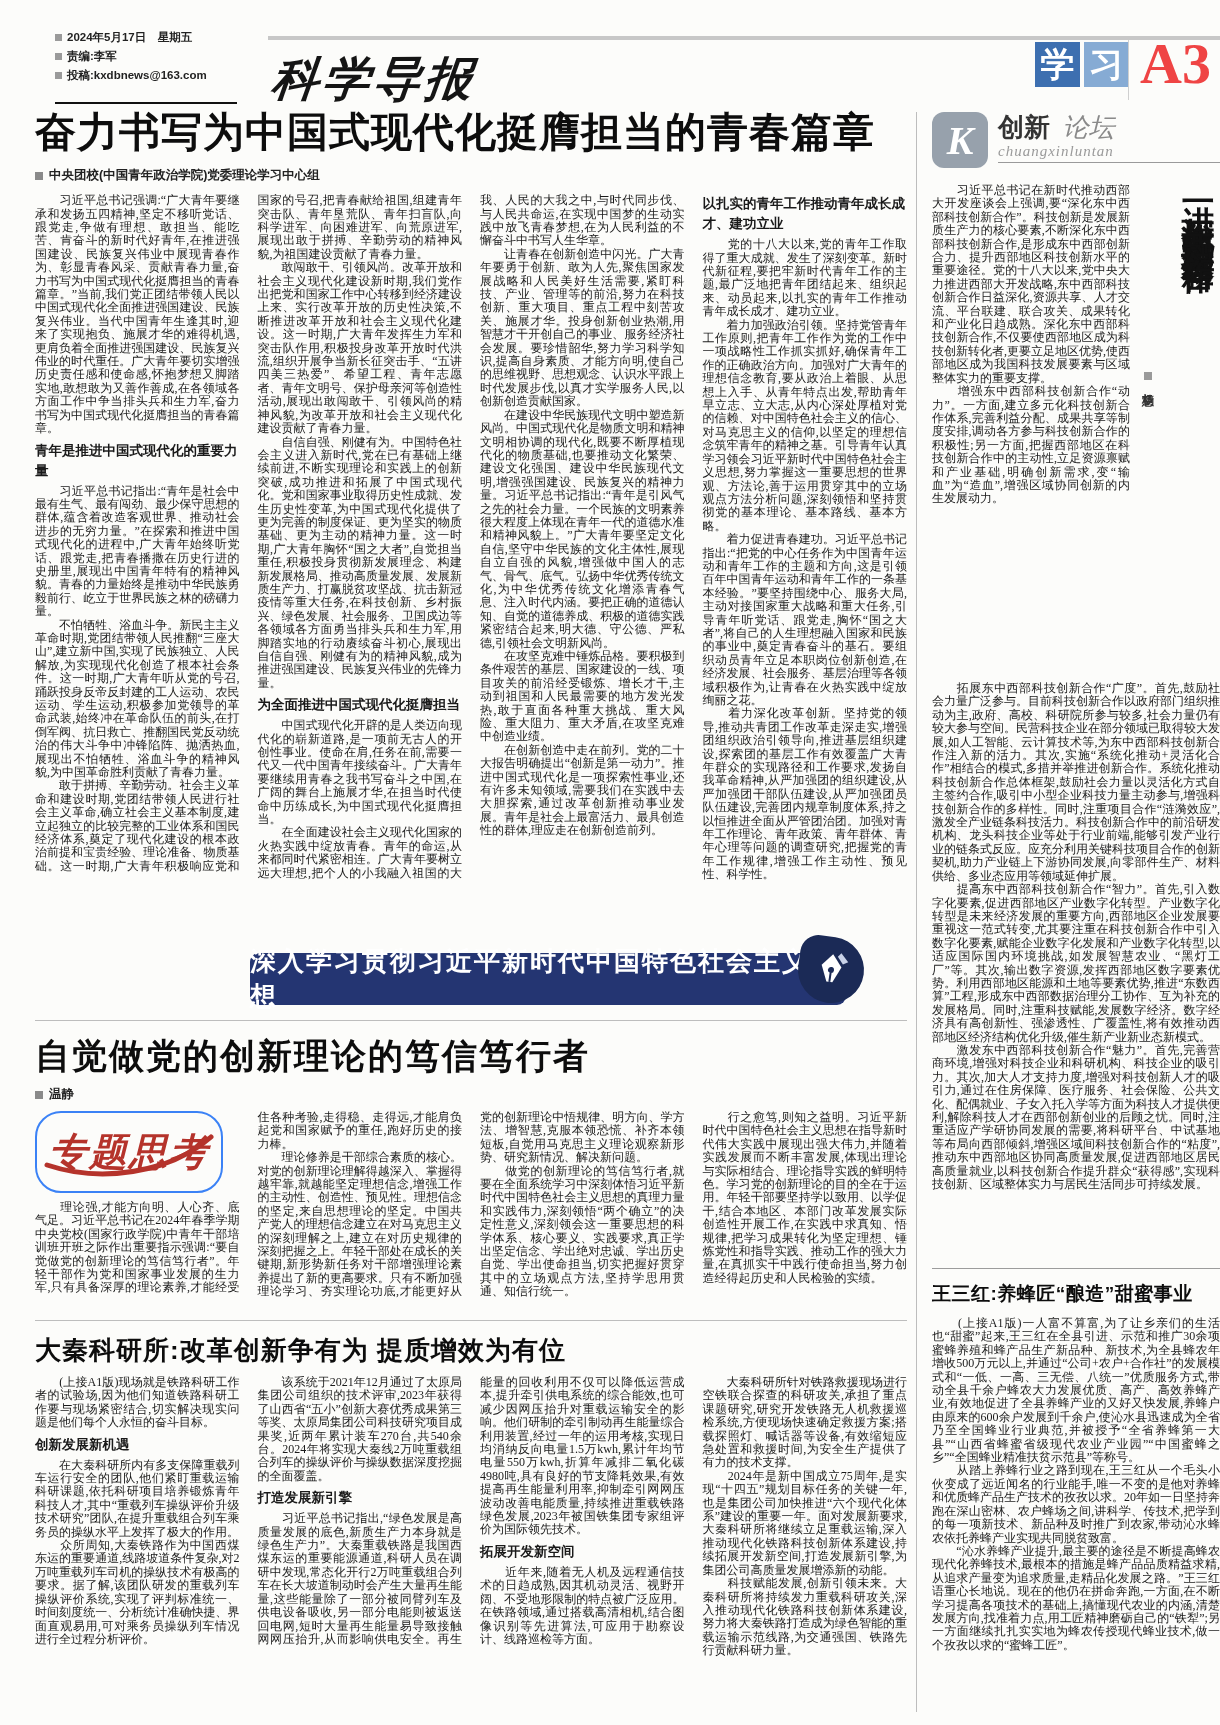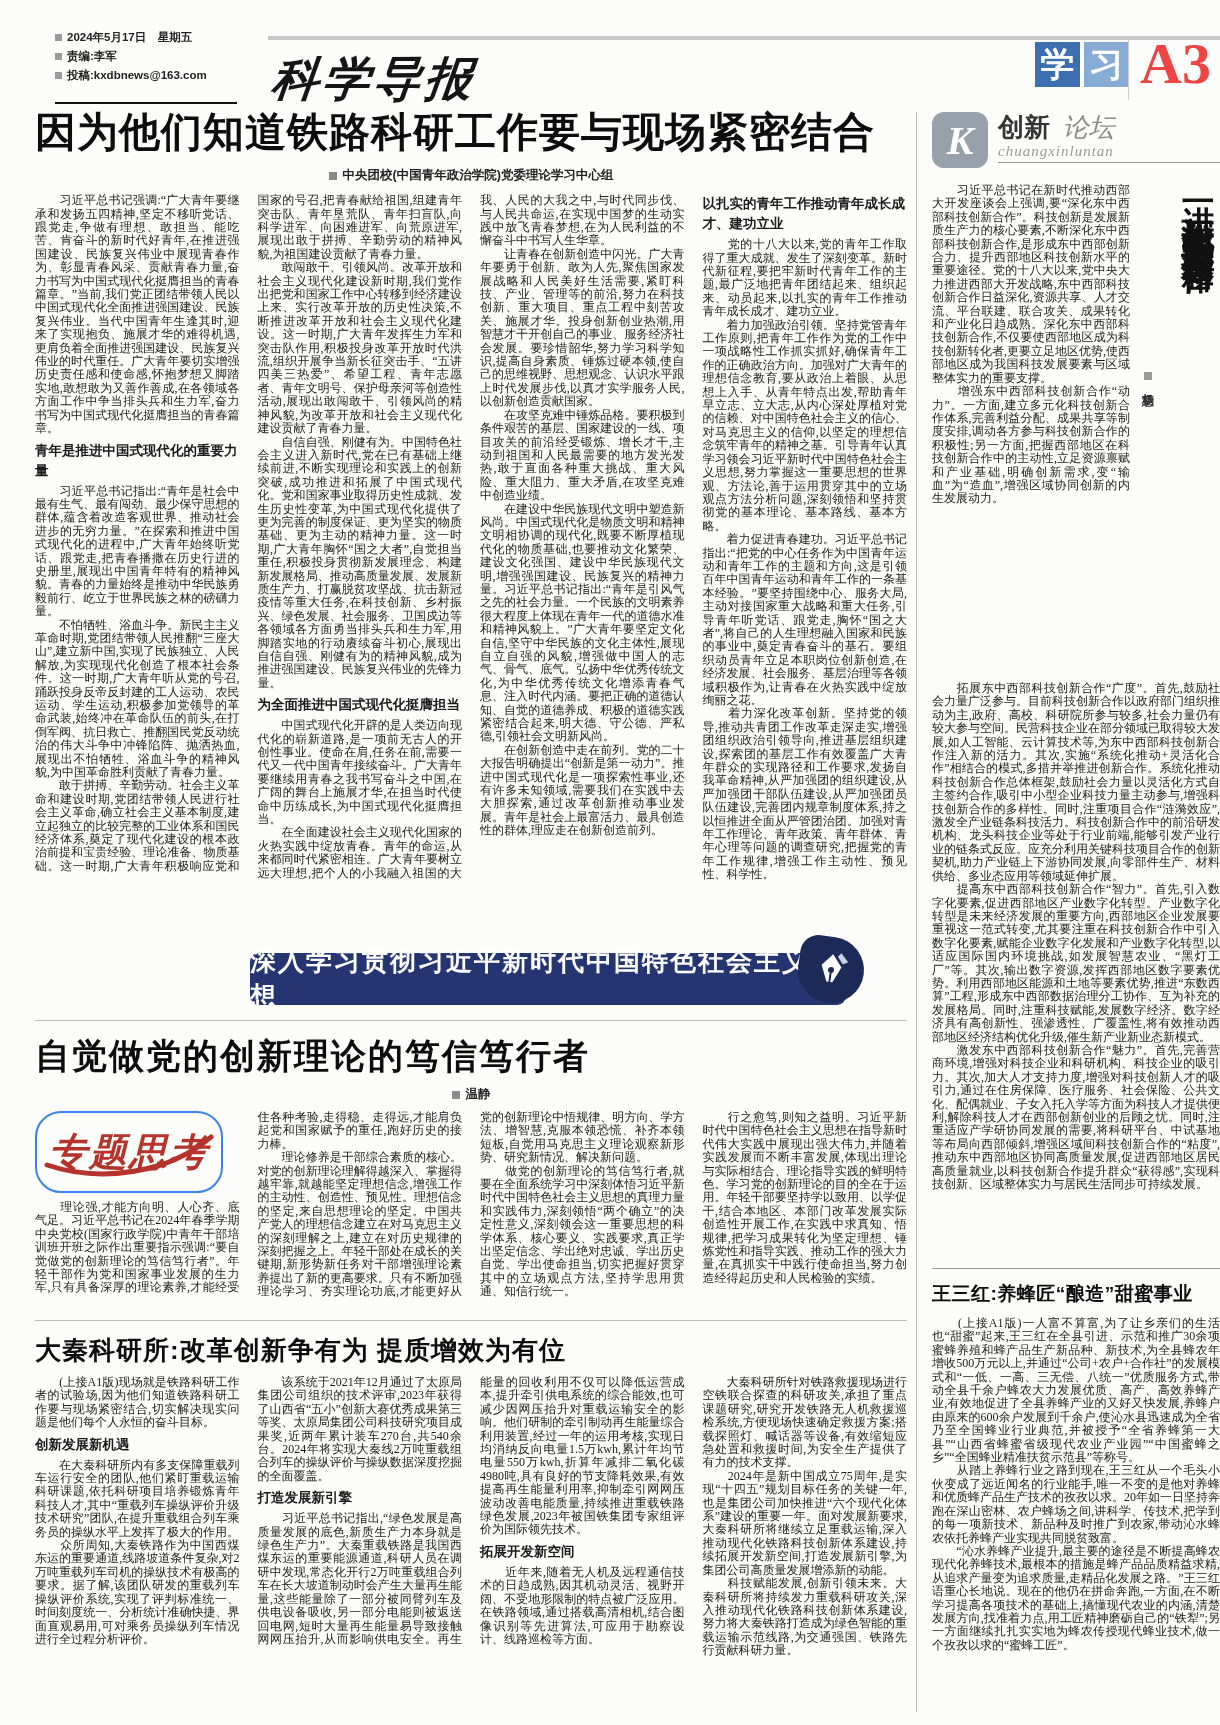--- a/index.html
+++ b/index.html
@@ -21,21 +21,21 @@
   .bchar.b1{background:#3d6fb0;color:#fff;}
   .bchar.b2{background:#86abd4;color:#fff;margin-left:4px;}
   .pageno{left:1140px;top:30px;font-size:58px;font-weight:900;font-family:"Liberation Serif",serif;color:#ef4444;}
   .hsep{left:1128px;top:40px;width:1px;height:60px;background:#cfcfcf;}
 
   
   .bp,.forumtext p,.body p{margin:0;font-size:12px;line-height:13.4px;text-align:justify;}
   .bh{margin:5px 0 4px 0;font-size:13.5px;line-height:20px;font-weight:bold;
       font-family:"Liberation Sans","DejaVu Sans",sans-serif;break-after:avoid;}
   .cols4{column-count:4;column-gap:18px;column-fill:balance;overflow:hidden;}
-  .byline{text-align:center;font-size:12.5px;font-weight:bold;
+  .byline{font-size:12.5px;font-weight:bold;
           font-family:"Liberation Sans",sans-serif;color:#222;}
   .byline .sq{width:8px;height:8px;background:#8a8a8a;margin-right:6px;vertical-align:middle;display:inline-block;}
 
   
   .main-art{left:35px;top:108px;width:872px;}
   .main-art h1{margin:0 0 10px 0;font-size:41px;line-height:1.2;font-weight:900;letter-spacing:1px;
                font-family:"Liberation Sans","DejaVu Sans",sans-serif;color:#0d0d0d;}
   .main-art .cols4{height:742px;margin-top:10px;}
 
   
@@ -112,36 +112,36 @@
   </div>
   <div class="abs masthead">科学导报</div>
   <div class="abs badgebox">
     <div class="bchar b1">学</div>
     <div class="bchar b2">习</div>
   </div>
   <div class="abs hsep"></div>
   <div class="abs pageno">A3</div>
 
   <div class="abs main-art">
-    <h1>因为他们知道铁路科研工作要与现场紧密结合</h1>
+    <h1>奋力书写为中国式现代化挺膺担当的青春篇章</h1>
     <div class="byline"><span class="sq"></span><span>中央团校(中国青年政治学院)党委理论学习中心组</span></div>
     <div class="cols4 body">
       <p class="bp">　　习近平总书记强调:“广大青年要继承和发扬五四精神,坚定不移听党话、跟党走,争做有理想、敢担当、能吃苦、肯奋斗的新时代好青年,在推进强国建设、民族复兴伟业中展现青春作为、彰显青春风采、贡献青春力量,奋力书写为中国式现代化挺膺担当的青春篇章。”当前,我们党正团结带领人民以中国式现代化全面推进强国建设、民族复兴伟业。当代中国青年生逢其时,迎来了实现抱负、施展才华的难得机遇,更肩负着全面推进强国建设、民族复兴伟业的时代重任。广大青年要切实增强历史责任感和使命感,怀抱梦想又脚踏实地,敢想敢为又善作善成,在各领域各方面工作中争当排头兵和生力军,奋力书写为中国式现代化挺膺担当的青春篇章。</p>
       <h3 class="bh">青年是推进中国式现代化的重要力量</h3>
       <p class="bp">　　习近平总书记指出:“青年是社会中最有生气、最有闯劲、最少保守思想的群体,蕴含着改造客观世界、推动社会进步的无穷力量。”在探索和推进中国式现代化的进程中,广大青年始终听党话、跟党走,把青春播撒在历史行进的史册里,展现出中国青年特有的精神风貌。青春的力量始终是推动中华民族勇毅前行、屹立于世界民族之林的磅礴力量。</p>
       <p class="bp">　　不怕牺牲、浴血斗争。新民主主义革命时期,党团结带领人民推翻“三座大山”,建立新中国,实现了民族独立、人民解放,为实现现代化创造了根本社会条件。这一时期,广大青年听从党的号召,踊跃投身反帝反封建的工人运动、农民运动、学生运动,积极参加党领导的革命武装,始终冲在革命队伍的前头,在打倒军阀、抗日救亡、推翻国民党反动统治的伟大斗争中冲锋陷阵、抛洒热血,展现出不怕牺牲、浴血斗争的精神风貌,为中国革命胜利贡献了青春力量。</p>
       <p class="bp">　　敢于拼搏、辛勤劳动。社会主义革命和建设时期,党团结带领人民进行社会主义革命,确立社会主义基本制度,建立起独立的比较完整的工业体系和国民经济体系,奠定了现代化建设的根本政治前提和宝贵经验、理论准备、物质基础。这一时期,广大青年积极响应党和国家的号召,把青春献给祖国,组建青年突击队、青年垦荒队、青年扫盲队,向科学进军、向困难进军、向荒原进军,展现出敢于拼搏、辛勤劳动的精神风貌,为祖国建设贡献了青春力量。</p>
       <p class="bp">　　敢闯敢干、引领风尚。改革开放和社会主义现代化建设新时期,我们党作出把党和国家工作中心转移到经济建设上来、实行改革开放的历史性决策,不断推进改革开放和社会主义现代化建设。这一时期,广大青年发挥生力军和突击队作用,积极投身改革开放时代洪流,组织开展争当新长征突击手、“五讲四美三热爱”、希望工程、青年志愿者、青年文明号、保护母亲河等创造性活动,展现出敢闯敢干、引领风尚的精神风貌,为改革开放和社会主义现代化建设贡献了青春力量。</p>
       <p class="bp">　　自信自强、刚健有为。中国特色社会主义进入新时代,党在已有基础上继续前进,不断实现理论和实践上的创新突破,成功推进和拓展了中国式现代化。党和国家事业取得历史性成就、发生历史性变革,为中国式现代化提供了更为完善的制度保证、更为坚实的物质基础、更为主动的精神力量。这一时期,广大青年胸怀“国之大者”,自觉担当重任,积极投身贯彻新发展理念、构建新发展格局、推动高质量发展、发展新质生产力、打赢脱贫攻坚战、抗击新冠疫情等重大任务,在科技创新、乡村振兴、绿色发展、社会服务、卫国戍边等各领域各方面勇当排头兵和生力军,用脚踏实地的行动赓续奋斗初心,展现出自信自强、刚健有为的精神风貌,成为推进强国建设、民族复兴伟业的先锋力量。</p>
       <h3 class="bh">为全面推进中国式现代化挺膺担当</h3>
       <p class="bp">　　中国式现代化开辟的是人类迈向现代化的崭新道路,是一项前无古人的开创性事业。使命在肩,任务在前,需要一代又一代中国青年接续奋斗。广大青年要继续用青春之我书写奋斗之中国,在广阔的舞台上施展才华,在担当时代使命中历练成长,为中国式现代化挺膺担当。</p>
       <p class="bp">　　在全面建设社会主义现代化国家的火热实践中绽放青春。青年的命运,从来都同时代紧密相连。广大青年要树立远大理想,把个人的小我融入祖国的大我、人民的大我之中,与时代同步伐、与人民共命运,在实现中国梦的生动实践中放飞青春梦想,在为人民利益的不懈奋斗中书写人生华章。</p>
-      <p class="bp">　　让青春在创新创造中闪光。广大青年要勇于创新、敢为人先,聚焦国家发展战略和人民美好生活需要,紧盯科技、产业、管理等的前沿,努力在科技创新、重大项目、重点工程中刻苦攻关、施展才华。投身创新创业热潮,用智慧才干开创自己的事业、服务经济社会发展。要珍惜韶华,努力学习科学知识,提高自身素质、锤炼过硬本领,使自己的思维视野、思想观念、认识水平跟上时代发展步伐,以真才实学服务人民,以创新创造贡献国家。</p>
+      <p class="bp">　　让青春在创新创造中闪光。广大青年要勇于创新、敢为人先,聚焦国家发展战略和人民美好生活需要,紧盯科技、产业、管理等的前沿,努力在科技创新、重大项目、重点工程中刻苦攻关、施展才华。投身创新创业热潮,用智慧才干开创自己的事业、服务经济社会发展。要珍惜韶华,努力学习科学知识,提高自身素质、才能方向明,使自己的思维视野、思想观念、认识水平跟上时代发展步伐,以真才实学服务人民,以创新创造贡献国家。</p>
+      <p class="bp">　　在建设中华民族现代文明中塑造新风尚。中国式现代化是物质文明和精神文明相协调的现代化,既要不断厚植现代化的物质基础,也要推动文化繁荣、建设文化强国、建设中华民族现代文明,增强强国建设、民族复兴的精神力量。习近平总书记指出:“青年是引风气之先的社会力量。一个民族的文明素养很大程度上体现在青年一代的道德水准和精神风貌上。”广大青年要坚定文化自信,坚守中华民族的文化主体性,展现自立自强的风貌,增强做中国人的志气、骨气、底气。弘扬中华优秀传统文化,为中华优秀传统文化增添青春气息、注入时代内涵。要把正确的道德认知、自觉的道德养成、积极的道德实践紧密结合起来,明大德、守公德、严私德,引领社会文明新风尚。</p>
       <p class="bp">　　在攻坚克难中锤炼品格。要积极到条件艰苦的基层、国家建设的一线、项目攻关的前沿经受锻炼、增长才干,主动到祖国和人民最需要的地方发光发热,敢于直面各种重大挑战、重大风险、重大阻力、重大矛盾,在攻坚克难中创造业绩。</p>
-      <p class="bp">　　在建设中华民族现代文明中塑造新风尚。中国式现代化是物质文明和精神文明相协调的现代化,既要不断厚植现代化的物质基础,也要推动文化繁荣、建设文化强国、建设中华民族现代文明,增强强国建设、民族复兴的精神力量。习近平总书记指出:“青年是引风气之先的社会力量。一个民族的文明素养很大程度上体现在青年一代的道德水准和精神风貌上。”广大青年要坚定文化自信,坚守中华民族的文化主体性,展现自立自强的风貌,增强做中国人的志气、骨气、底气。弘扬中华优秀传统文化,为中华优秀传统文化增添青春气息、注入时代内涵。要把正确的道德认知、自觉的道德养成、积极的道德实践紧密结合起来,明大德、守公德、严私德,引领社会文明新风尚。</p>
       <p class="bp">　　在创新创造中走在前列。党的二十大报告明确提出“创新是第一动力”。推进中国式现代化是一项探索性事业,还有许多未知领域,需要我们在实践中去大胆探索,通过改革创新推动事业发展。青年是社会上最富活力、最具创造性的群体,理应走在创新创造前列。</p>
       <h3 class="bh">以扎实的青年工作推动青年成长成才、建功立业</h3>
       <p class="bp">　　党的十八大以来,党的青年工作取得了重大成就、发生了深刻变革。新时代新征程,要把牢新时代青年工作的主题,最广泛地把青年团结起来、组织起来、动员起来,以扎实的青年工作推动青年成长成才、建功立业。</p>
       <p class="bp">　　着力加强政治引领。坚持党管青年工作原则,把青年工作作为党的工作中一项战略性工作抓实抓好,确保青年工作的正确政治方向。加强对广大青年的理想信念教育,要从政治上着眼、从思想上入手、从青年特点出发,帮助青年早立志、立大志,从内心深处厚植对党的信赖、对中国特色社会主义的信心、对马克思主义的信仰,以坚定的理想信念筑牢青年的精神之基。引导青年认真学习领会习近平新时代中国特色社会主义思想,努力掌握这一重要思想的世界观、方法论,善于运用贯穿其中的立场观点方法分析问题,深刻领悟和坚持贯彻党的基本理论、基本路线、基本方略。</p>
       <p class="bp">　　着力促进青春建功。习近平总书记指出:“把党的中心任务作为中国青年运动和青年工作的主题和方向,这是引领百年中国青年运动和青年工作的一条基本经验。”要坚持围绕中心、服务大局,主动对接国家重大战略和重大任务,引导青年听党话、跟党走,胸怀“国之大者”,将自己的人生理想融入国家和民族的事业中,奠定青春奋斗的基石。要组织动员青年立足本职岗位创新创造,在经济发展、社会服务、基层治理等各领域积极作为,让青春在火热实践中绽放绚丽之花。</p>
       <p class="bp">　　着力深化改革创新。坚持党的领导,推动共青团工作改革走深走实,增强团组织政治引领导向,推进基层组织建设,探索团的基层工作有效覆盖广大青年群众的实现路径和工作要求,发扬自我革命精神,从严加强团的组织建设,从严加强团干部队伍建设,从严加强团员队伍建设,完善团内规章制度体系,持之以恒推进全面从严管团治团。加强对青年工作理论、青年政策、青年群体、青年心理等问题的调查研究,把握党的青年工作规律,增强工作主动性、预见性、科学性。</p>
     </div>
   </div>
 
   <div class="abs banner">

